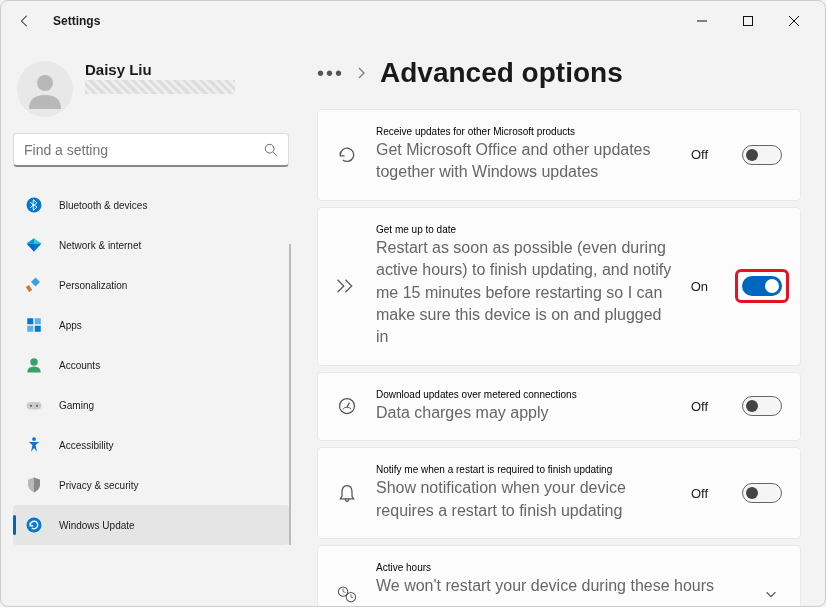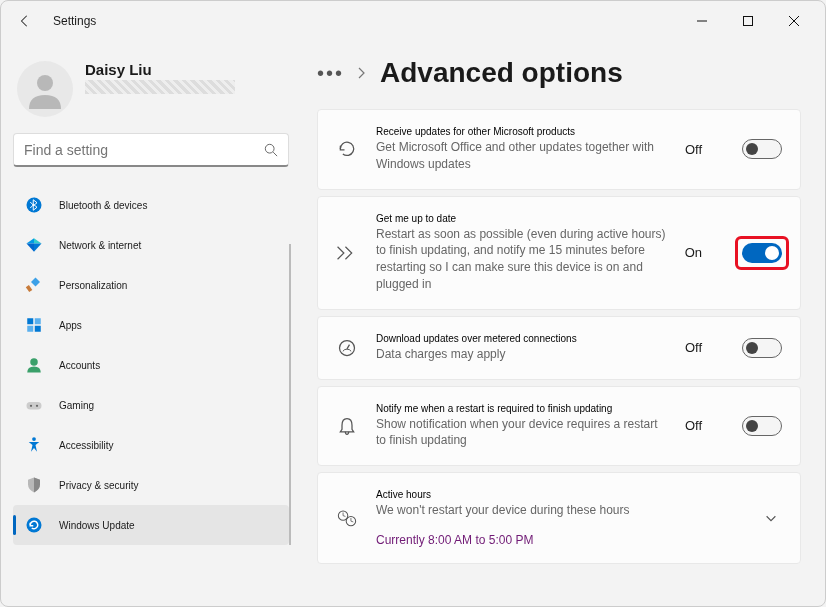--- a/index.html
+++ b/index.html
@@ -1,18 +1,18 @@
 <!DOCTYPE html>
 <html><head>
 <meta charset="utf-8">
 <style>
 * { box-sizing: border-box; margin: 0; padding: 0; font-family: "Segoe UI", -apple-system, sans-serif; }
 body { background: #f3f3f3; width: 826px; height: 607px; overflow: hidden; border: 1px solid #ccc; border-radius: 8px; font-size: 14px; color: #1a1a1a; }
 
-.titlebar { height: 40px; display: flex; align-items: center; padding: 0 8px; }
+.titlebar { height: 40px; display: flex; align-items: center; padding: 0 8px; font-weight: bold; }
 .titlebar .back { width: 32px; height: 32px; display:flex; align-items:center; justify-content:center; cursor: pointer; }
 .titlebar .title { font-size: 12px; margin-left: 12px; }
 .titlebar .wincontrols { margin-left: auto; display: flex; gap: 0; }
 .titlebar .wincontrols div { width: 46px; height: 32px; display:flex; align-items:center; justify-content:center; cursor: pointer; }
 
 .container { display: flex; height: calc(100% - 40px); }
 
 .sidebar { width: 300px; padding: 12px 12px 0 12px; display:flex; flex-direction:column; }
 .profile { display:flex; align-items:flex-start; gap: 12px; margin: 8px 4px 16px 4px; }
 .avatar { width: 56px; height: 56px; border-radius: 50%; background: #e8e8e8; display:flex; align-items:center; justify-content:center; }
@@ -31,23 +31,23 @@
 .main { flex:1; padding: 16px 24px 0 16px; overflow-y:auto; }
 .breadcrumb { display:flex; align-items:center; gap: 14px; margin-bottom: 20px; }
 .breadcrumb .dots { font-size:20px; letter-spacing:2px; color:#555; cursor:pointer;}
 .breadcrumb .chev { color:#888; }
 .breadcrumb h1 { font-size:28px; font-weight:600; }
 
 .card { background:#fcfcfc; border:1px solid #e8e8e8; border-radius:4px; margin-bottom:6px; padding: 16px 18px; display:flex; align-items:center; gap:18px; }
 .card .cicon { width:22px; flex-shrink:0; display:flex; align-items:center; justify-content:center; color:#555;}
 .card .ctext { flex:1; }
 .card .ctitle { font-size:10px; color:#000000; margin-bottom:2px;}
-.card .cdesc { font-size:12px; color:#666; line-height:1.4;}
+.card .cdesc { font-size:16px; color:#666; line-height:1.4;}
 .card .cextra { font-size:12px; color:#701a75; margin-top: 14px;}
-.card .state { font-size:13px; margin-right:22px;}
+.card .state { font-size:13px; margin-right:16px;}
 .toggle { width:40px; height:20px; border-radius:10px; position:relative; cursor:pointer; flex-shrink:0;}
 .toggle.off { border:1px solid #666; background:#f5f5f5;}
 .toggle.off::after { content:""; position:absolute; left:3px; top:3px; width:12px; height:12px; border-radius:50%; background:#444;}
 .toggle.on { background:#0067c0;}
 .toggle.on::after { content:""; position:absolute; right:3px; top:3px; width:14px; height:14px; border-radius:50%; background:#fff;}
 .highlight { border:3px solid #e81123; border-radius:6px; padding:4px; margin:-7px;}
 .expand { color:#666; cursor:pointer; padding:0 4px;}
 svg { display:block; }
 </style>
 </head>

